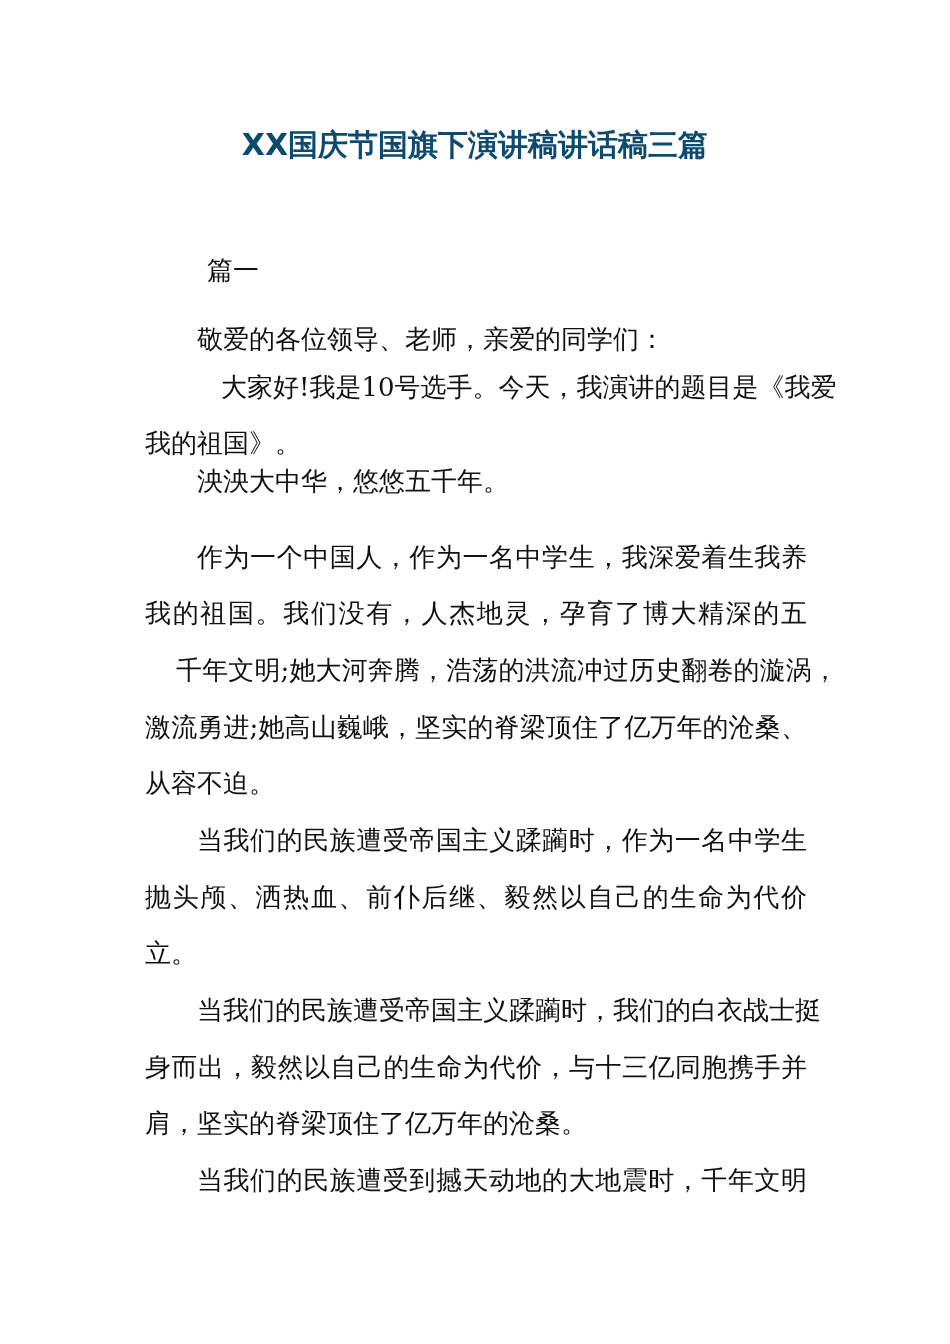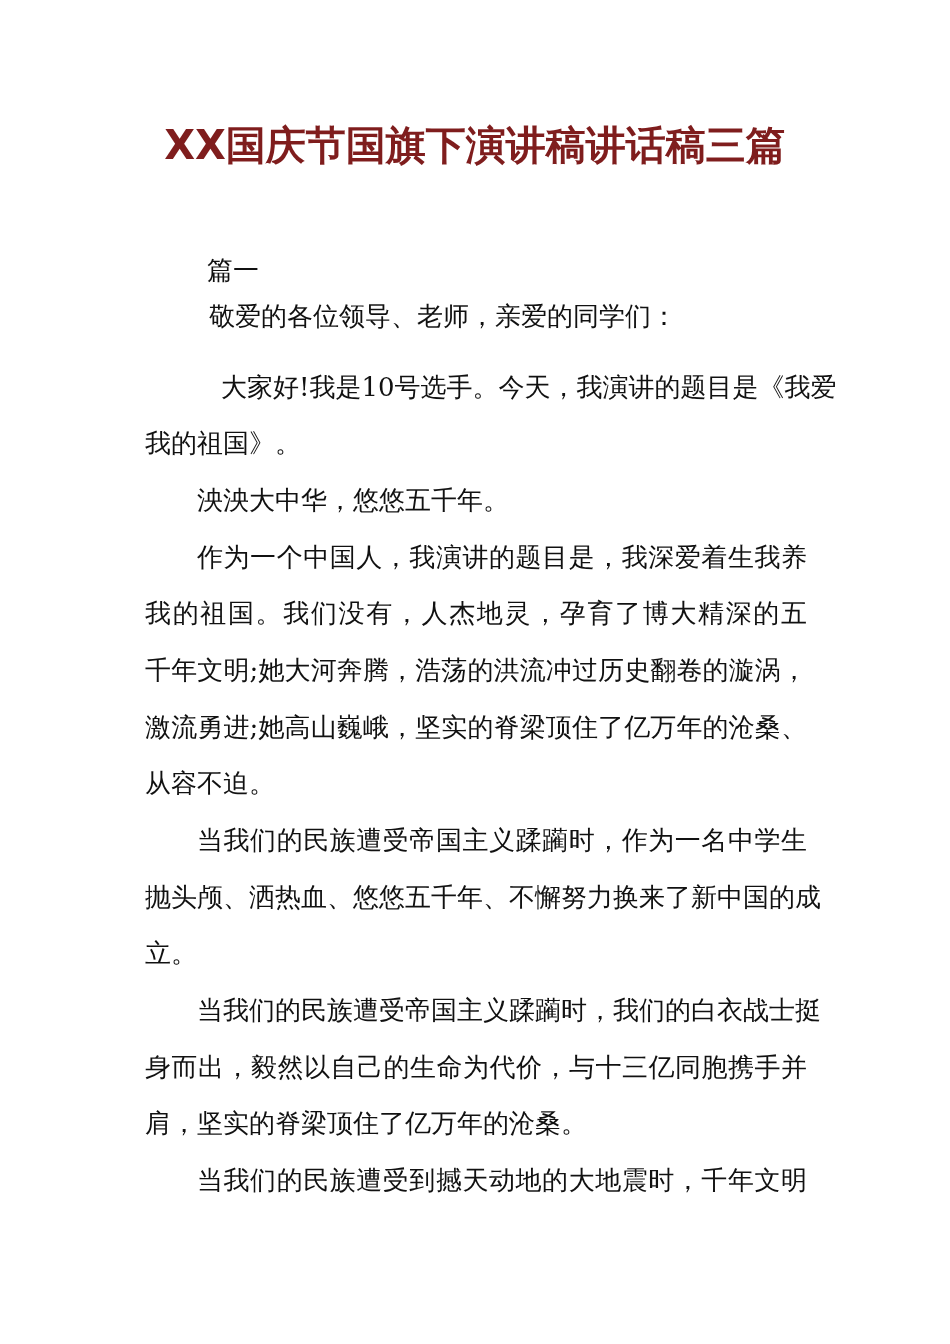--- a/index.html
+++ b/index.html
@@ -22,24 +22,24 @@
       background: #ffffff;
     }
     .title {
       position: absolute;
       left: 0;
       top: 122px;
       width: 950px;
       text-align: center;
       font-family: "DejaVu Sans", sans-serif;
       font-weight: bold;
-      font-size: 40px;
+      font-size: 30px;
       line-height: 46px;
       letter-spacing: 0px;
-      color: #7f1d1d;
+      color: #0c4a6e;
     }
     .body-text {
       position: absolute;
       left: 145px;
       width: 662px;
       font-family: "DejaVu Serif", serif;
       font-size: 26px;
       color: #111111;
     }
     .line {
@@ -60,30 +60,30 @@
   </style>
 </head>
 <body>
 
 <div class="page">
   <div class="title">XX国庆节国旗下演讲稿讲话稿三篇</div>
 
   <div class="body-text" style="top:0;">
     <div class="line section-heading" style="top:253px;">篇一</div>
 
-    <div class="line indent" style="top:299px;margin-left:12px;">敬爱的各位领导、老师，亲爱的同学们：</div>
+    <div class="line indent" style="top:322px;">敬爱的各位领导、老师，亲爱的同学们：</div>
     <div class="line indent justify" style="top:370px;margin-left:24px;">大家好!我是10号选手。今天，我演讲的题目是《我爱</div>
     <div class="line" style="top:426px;">我的祖国》。</div>
-    <div class="line indent" style="top:483px;">泱泱大中华，悠悠五千年。</div>
-    <div class="line indent justify" style="top:540px;">作为一个中国人，我演讲的题目是，我深爱着生我养</div>
+    <div class="line indent" style="top:464px;">泱泱大中华，悠悠五千年。</div>
+    <div class="line indent justify" style="top:540px;">作为一个中国人，作为一名中学生，我深爱着生我养</div>
     <div class="line justify" style="top:596px;">我的祖国。我们没有，人杰地灵，孕育了博大精深的五</div>
-    <div class="line justify" style="top:653px;">千年文明;她大河奔腾，浩荡的洪流冲过历史翻卷的漩涡，</div>
+    <div class="line justify" style="top:653px;margin-left:31px;">千年文明;她大河奔腾，浩荡的洪流冲过历史翻卷的漩涡，</div>
     <div class="line justify" style="top:710px;">激流勇进;她高山巍峨，坚实的脊梁顶住了亿万年的沧桑、</div>
     <div class="line" style="top:766px;">从容不迫。</div>
     <div class="line indent justify" style="top:823px;">当我们的民族遭受帝国主义蹂躏时，作为一名中学生</div>
-    <div class="line justify" style="top:880px;">抛头颅、洒热血、悠悠五千年、不懈努力换来了新中国的成</div>
+    <div class="line justify" style="top:880px;">抛头颅、洒热血、前仆后继、毅然以自己的生命为代价</div>
     <div class="line" style="top:936px;">立。</div>
     <div class="line indent justify" style="top:993px;">当我们的民族遭受帝国主义蹂躏时，我们的白衣战士挺</div>
     <div class="line justify" style="top:1050px;">身而出，毅然以自己的生命为代价，与十三亿同胞携手并</div>
     <div class="line" style="top:1106px;">肩，坚实的脊梁顶住了亿万年的沧桑。</div>
     <div class="line indent justify" style="top:1163px;">当我们的民族遭受到撼天动地的大地震时，千年文明</div>
   </div>
 </div>
 
 </body></html>

